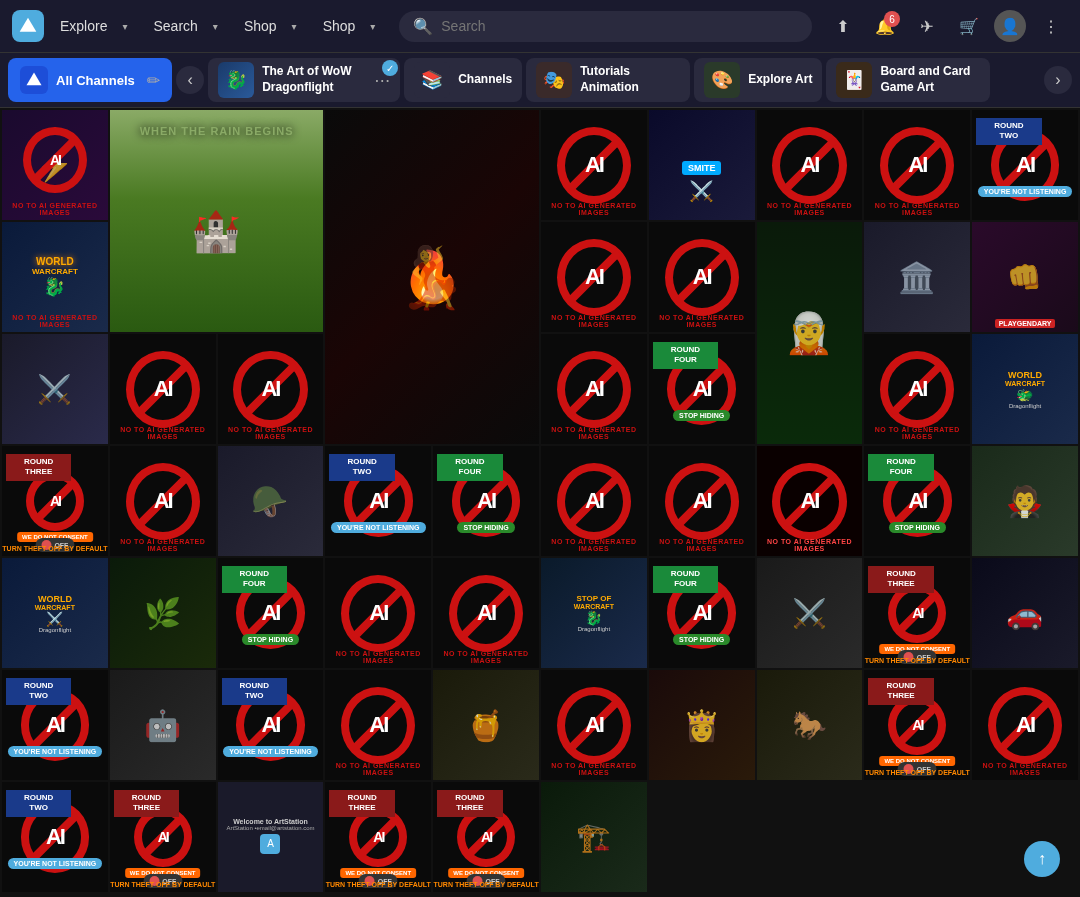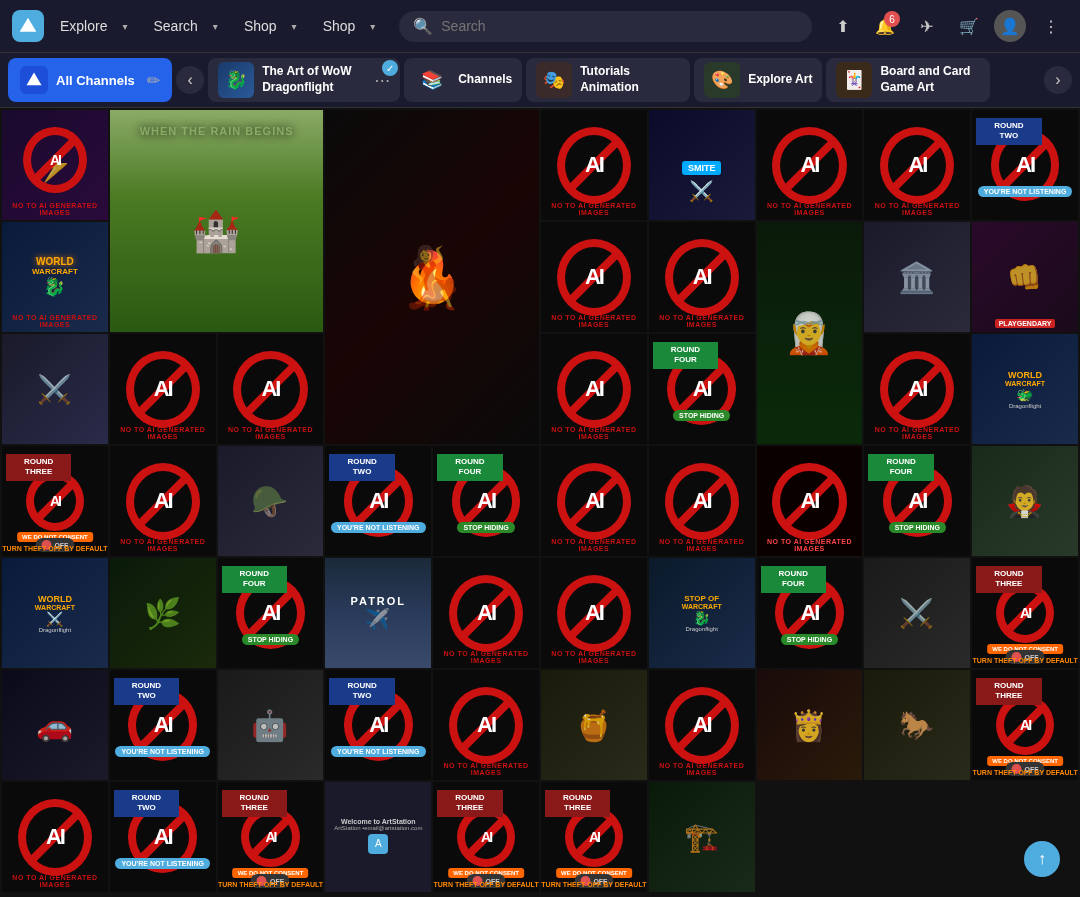--- a/index.html
+++ b/index.html
@@ -640,28 +640,20 @@
             <span class="ai-text">AI</span>
           </div>
       </div>
     </div>
     <div class="round-banner green">ROUND<br>FOUR</div>
     <div class="sub-banner green">
       <span>STOP HIDING</span>
     </div>
   </div>
 
-  <div class="grid-item patrol-card">
-    <div class="bg" style="background:linear-gradient(180deg,#1a2a3a 0%, #2a3a5a 50%, #3a4a6a 100%);">
-      <div style="text-align:center;">
-        <div style="color:#fff; font-size:11px; font-weight:700; letter-spacing:2px;">PATROL</div>
-        <div style="font-size:20px; opacity:0.6;">✈️</div>
-      </div>
-    </div>
-  </div>
 
   <div class="grid-item">
     <div class="bg" style="background:#0a0a0a;">
       <div class="ai-no" style="width:70%;height:70%;">
         <div class="ai-no-circle">
             <span class="ai-text">AI</span>
           </div>
       </div>
     </div>
     <div class="no-ai-label">NO TO AI GENERATED IMAGES</div>

